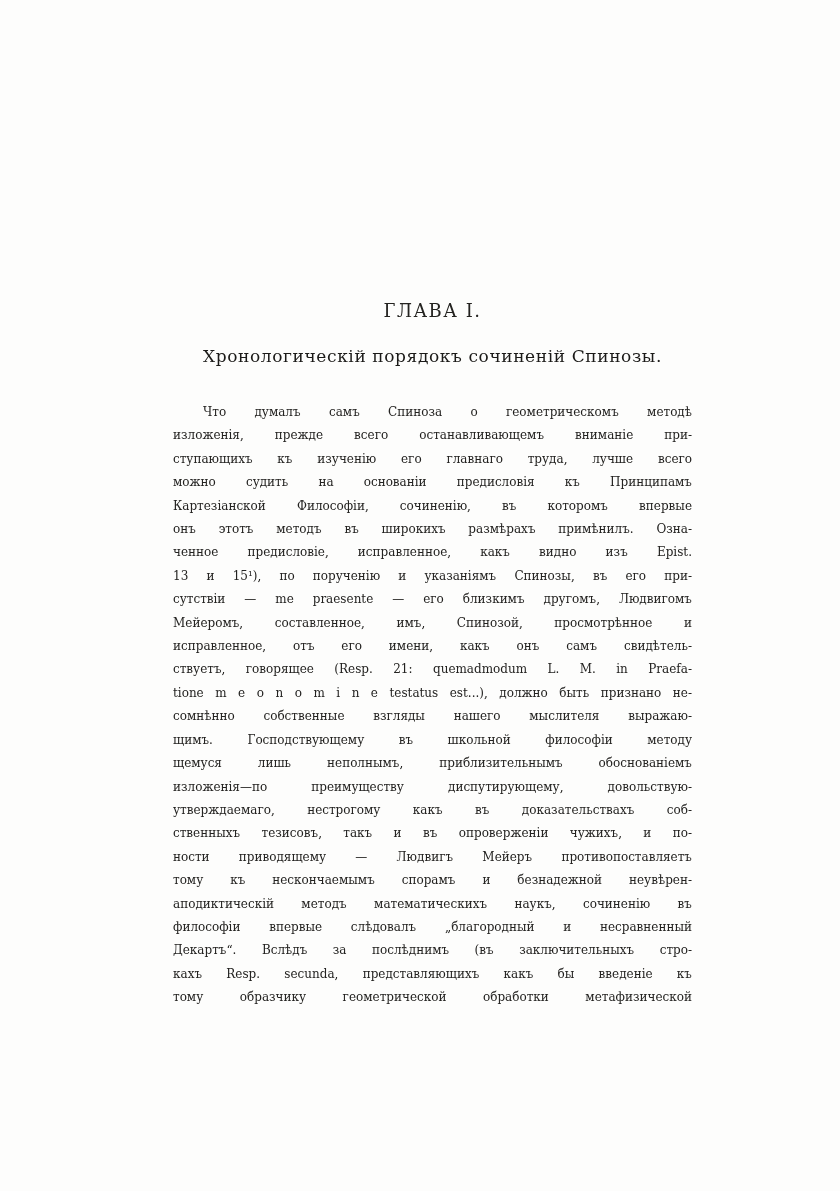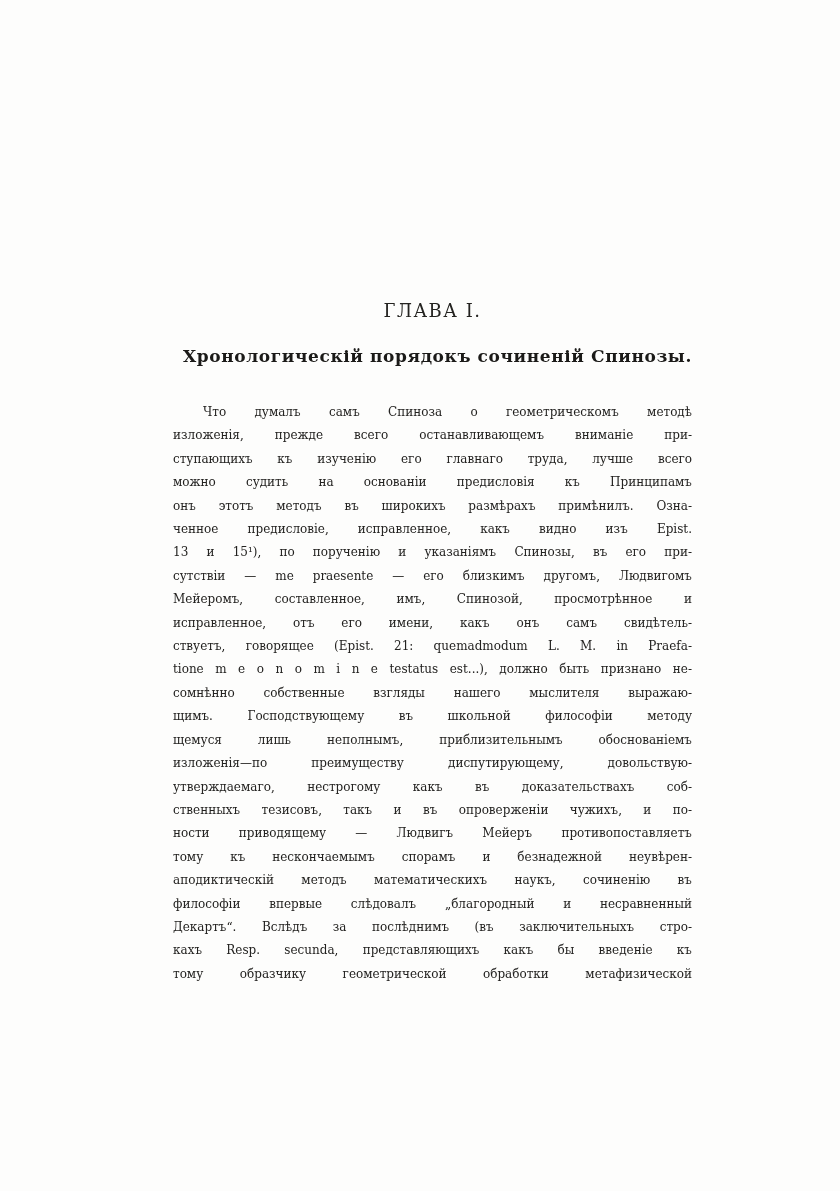--- a/index.html
+++ b/index.html
@@ -30,22 +30,22 @@
   }
   .chapter-title {
     margin-top: 300px;
     text-align: center;
     font-size: 18px;
     letter-spacing: 1.5px;
     color: #242320;
   }
   .section-heading {
     margin-top: 25px;
-    text-align: right;
-    font-weight: bold;
+    text-align: center;
+    font-weight: normal;
     font-size: 17px;
     letter-spacing: 0.6px;
     color: #1b1a18;
   }
   .body-text {
     margin-top: 35px;
   }
   .line {
     font-size: 12px;
     line-height: 23.4px;
@@ -63,27 +63,28 @@
 
 <div class="page">
   <div class="text-block">
     <div class="chapter-title">ГЛАВА I.</div>
     <div class="section-heading">Хронологическій порядокъ сочиненій Спинозы.</div>
     <div class="body-text">
         <div class="line indent">Что думалъ самъ Спиноза о геометрическомъ методѣ</div>
         <div class="line">изложенія, прежде всего останавливающемъ вниманіе при-</div>
         <div class="line">ступающихъ къ изученію его главнаго труда, лучше всего</div>
         <div class="line">можно судить на основаніи предисловія къ Принципамъ</div>
+        <div class="line">Картезіанской Философіи, сочиненію, въ которомъ впервые</div>
         <div class="line">онъ этотъ методъ въ широкихъ размѣрахъ примѣнилъ. Озна-</div>
         <div class="line">ченное предисловіе, исправленное, какъ видно изъ Epist.</div>
         <div class="line">13 и 15¹), по порученію и указаніямъ Спинозы, въ его при-</div>
         <div class="line">сутствіи — me praesente — его близкимъ другомъ, Людвигомъ</div>
         <div class="line">Мейеромъ, составленное, имъ, Спинозой, просмотрѣнное и</div>
         <div class="line">исправленное, отъ его имени, какъ онъ самъ свидѣтель-</div>
-        <div class="line">ствуетъ, говорящее (Epist. 21: quemadmodum L. M. in Praefa-</div>
+        <div class="line">ствуетъ, говорящее (Resp. 21: quemadmodum L. M. in Praefa-</div>
         <div class="line">tione m e o  n o m i n e testatus est...), должно быть признано не-</div>
         <div class="line">сомнѣнно собственные взгляды нашего мыслителя выражаю-</div>
         <div class="line">щимъ. Господствующему въ школьной философіи методу</div>
         <div class="line">щемуся лишь неполнымъ, приблизительнымъ обоснованіемъ</div>
         <div class="line">изложенія—по преимуществу диспутирующему, довольствую-</div>
         <div class="line">утверждаемаго, нестрогому какъ въ доказательствахъ соб-</div>
         <div class="line">ственныхъ тезисовъ, такъ и въ опроверженіи чужихъ, и по-</div>
         <div class="line">ности приводящему — Людвигъ Мейеръ противопоставляетъ</div>
         <div class="line">тому къ нескончаемымъ спорамъ и безнадежной неувѣрен-</div>
         <div class="line">аподиктическій методъ математическихъ наукъ, сочиненію въ</div>

